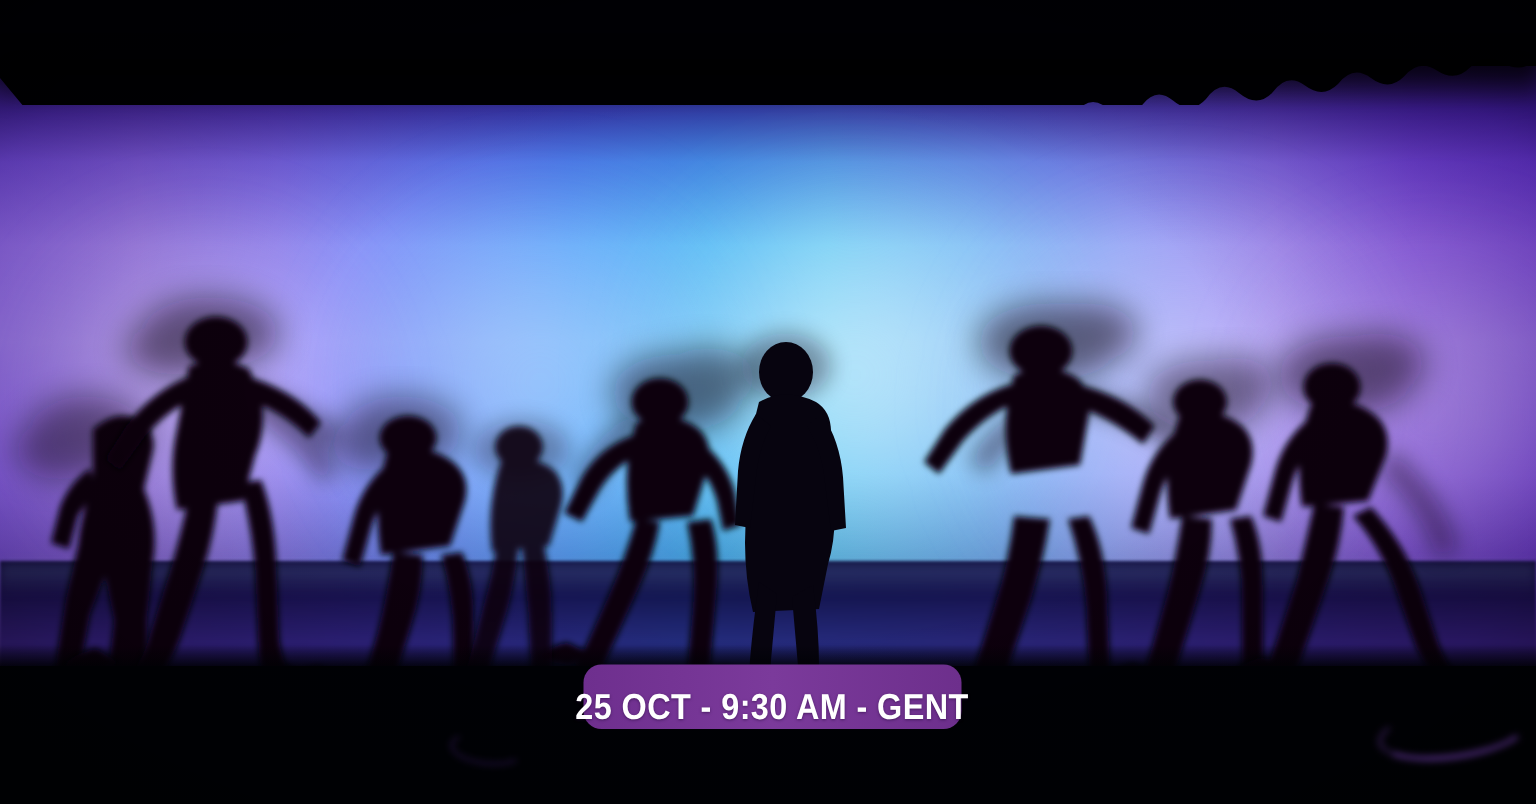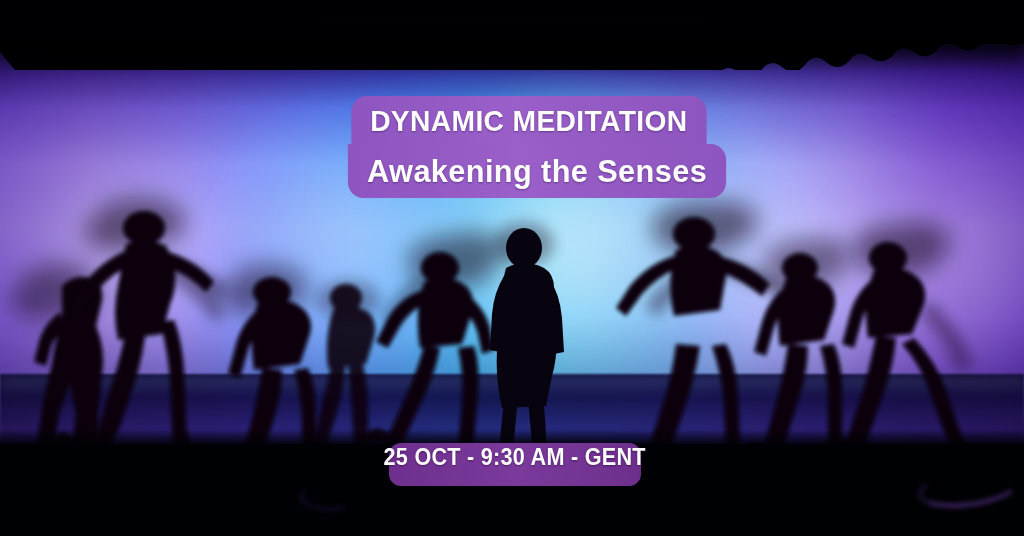--- a/index.html
+++ b/index.html
@@ -227,21 +227,21 @@
   
   .date-badge {
     position: absolute;
     left: 389px;
     top: 443px;
     width: 252px;
     height: 43px;
     border-radius: 12px;
     background: linear-gradient(to right, #6e2f8e 0%, #7b3a9b 50%, #6d2f8c 100%);
     display: flex;
-    align-items: flex-start;
+    align-items: flex-end;
     justify-content: center;
     z-index: 7;
   }
   .date-badge .date-text {
     color: #ffffff;
     font-size: 24px;
     font-weight: 700;
     letter-spacing: 0.3px;
     white-space: nowrap;
     transform: scaleX(0.9);
@@ -458,26 +458,18 @@
 
     <div class="bottom-fade"></div>
     <div class="bottom-band"></div>
     <div class="light-streak"></div>
     <div class="light-streak-2"></div>
 
   </div>
 
   <div class="vignette"></div>
 
-  <div class="title-badge">
-    <div class="row">
-      <span class="line line-1">DYNAMIC MEDITATION</span>
-    </div>
-    <div class="row">
-      <span class="line line-2">Awakening the Senses</span>
-    </div>
-  </div>
 
   <div class="date-badge">
     <span class="date-text">25 OCT - 9:30 AM - GENT</span>
   </div>
 
 </div>
 
 </body></html>

